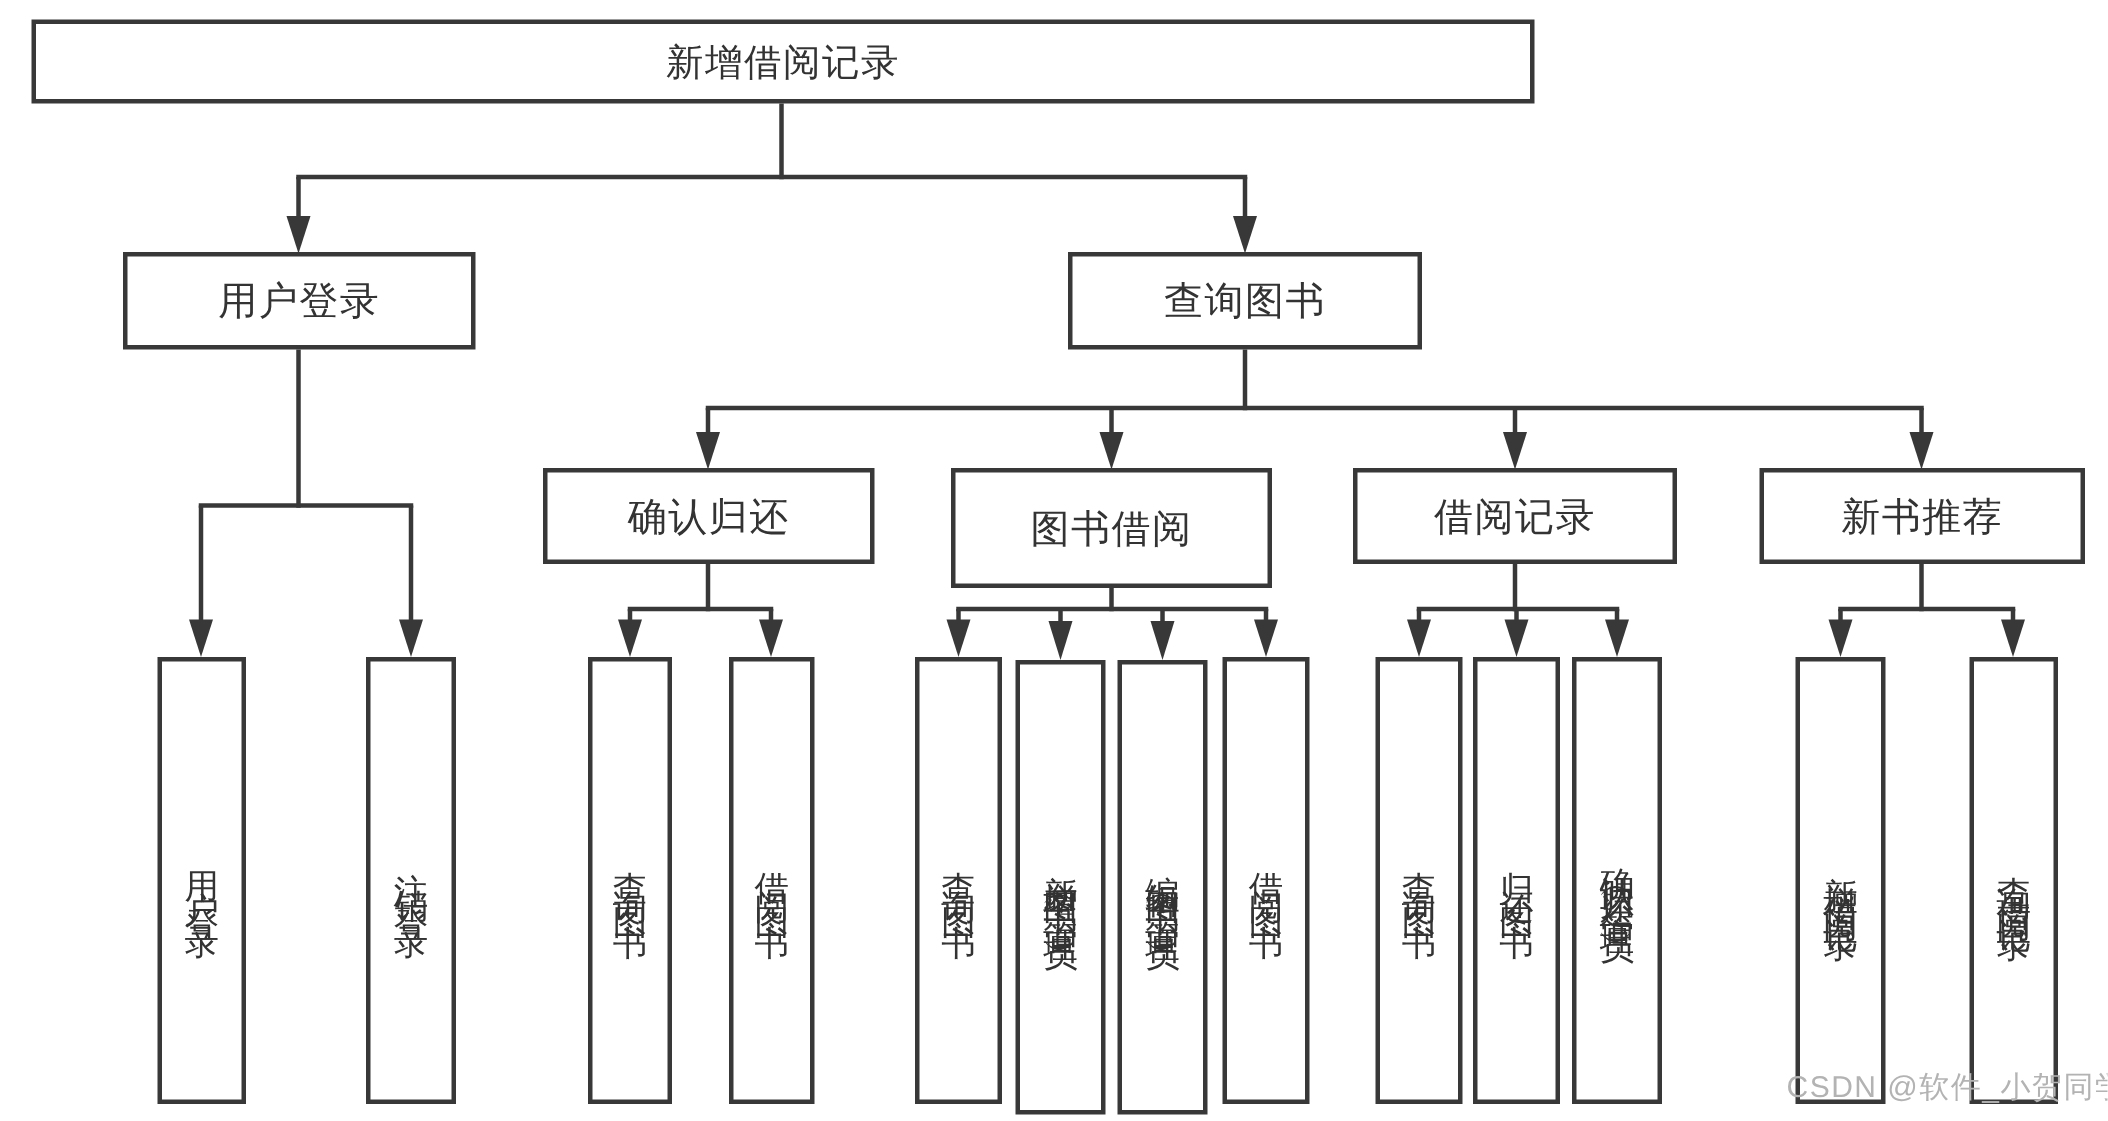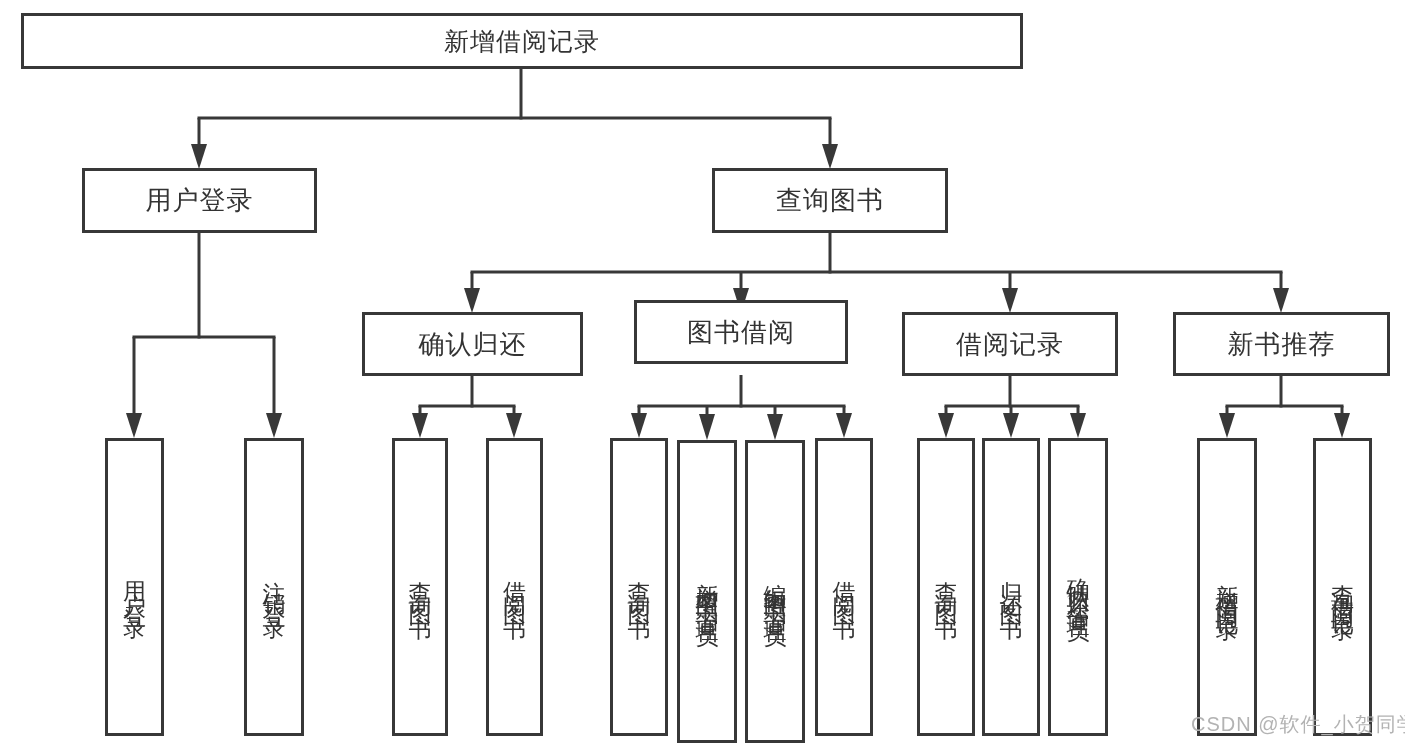--- a/index.html
+++ b/index.html
@@ -120,21 +120,21 @@
 <div class="node h" style="left:82px;top:168px;width:235px;height:65px">
   <span>用户登录</span>
 </div>
 <div class="node h" style="left:712px;top:168px;width:236px;height:65px">
   <span>查询图书</span>
 </div>
 
 <div class="node h" style="left:362px;top:312px;width:221px;height:64px">
   <span>确认归还</span>
 </div>
-<div class="node h" style="left:634px;top:300px;width:214px;height:64px">
+<div class="node h" style="left:634px;top:312px;width:214px;height:80px">
   <span>图书借阅</span>
 </div>
 <div class="node h" style="left:902px;top:312px;width:216px;height:64px">
   <span>借阅记录</span>
 </div>
 <div class="node h" style="left:1173px;top:312px;width:217px;height:64px">
   <span>新书推荐</span>
 </div>
 
 <div class="node v short" style="left:105px;top:438px;width:59px;height:298px">

